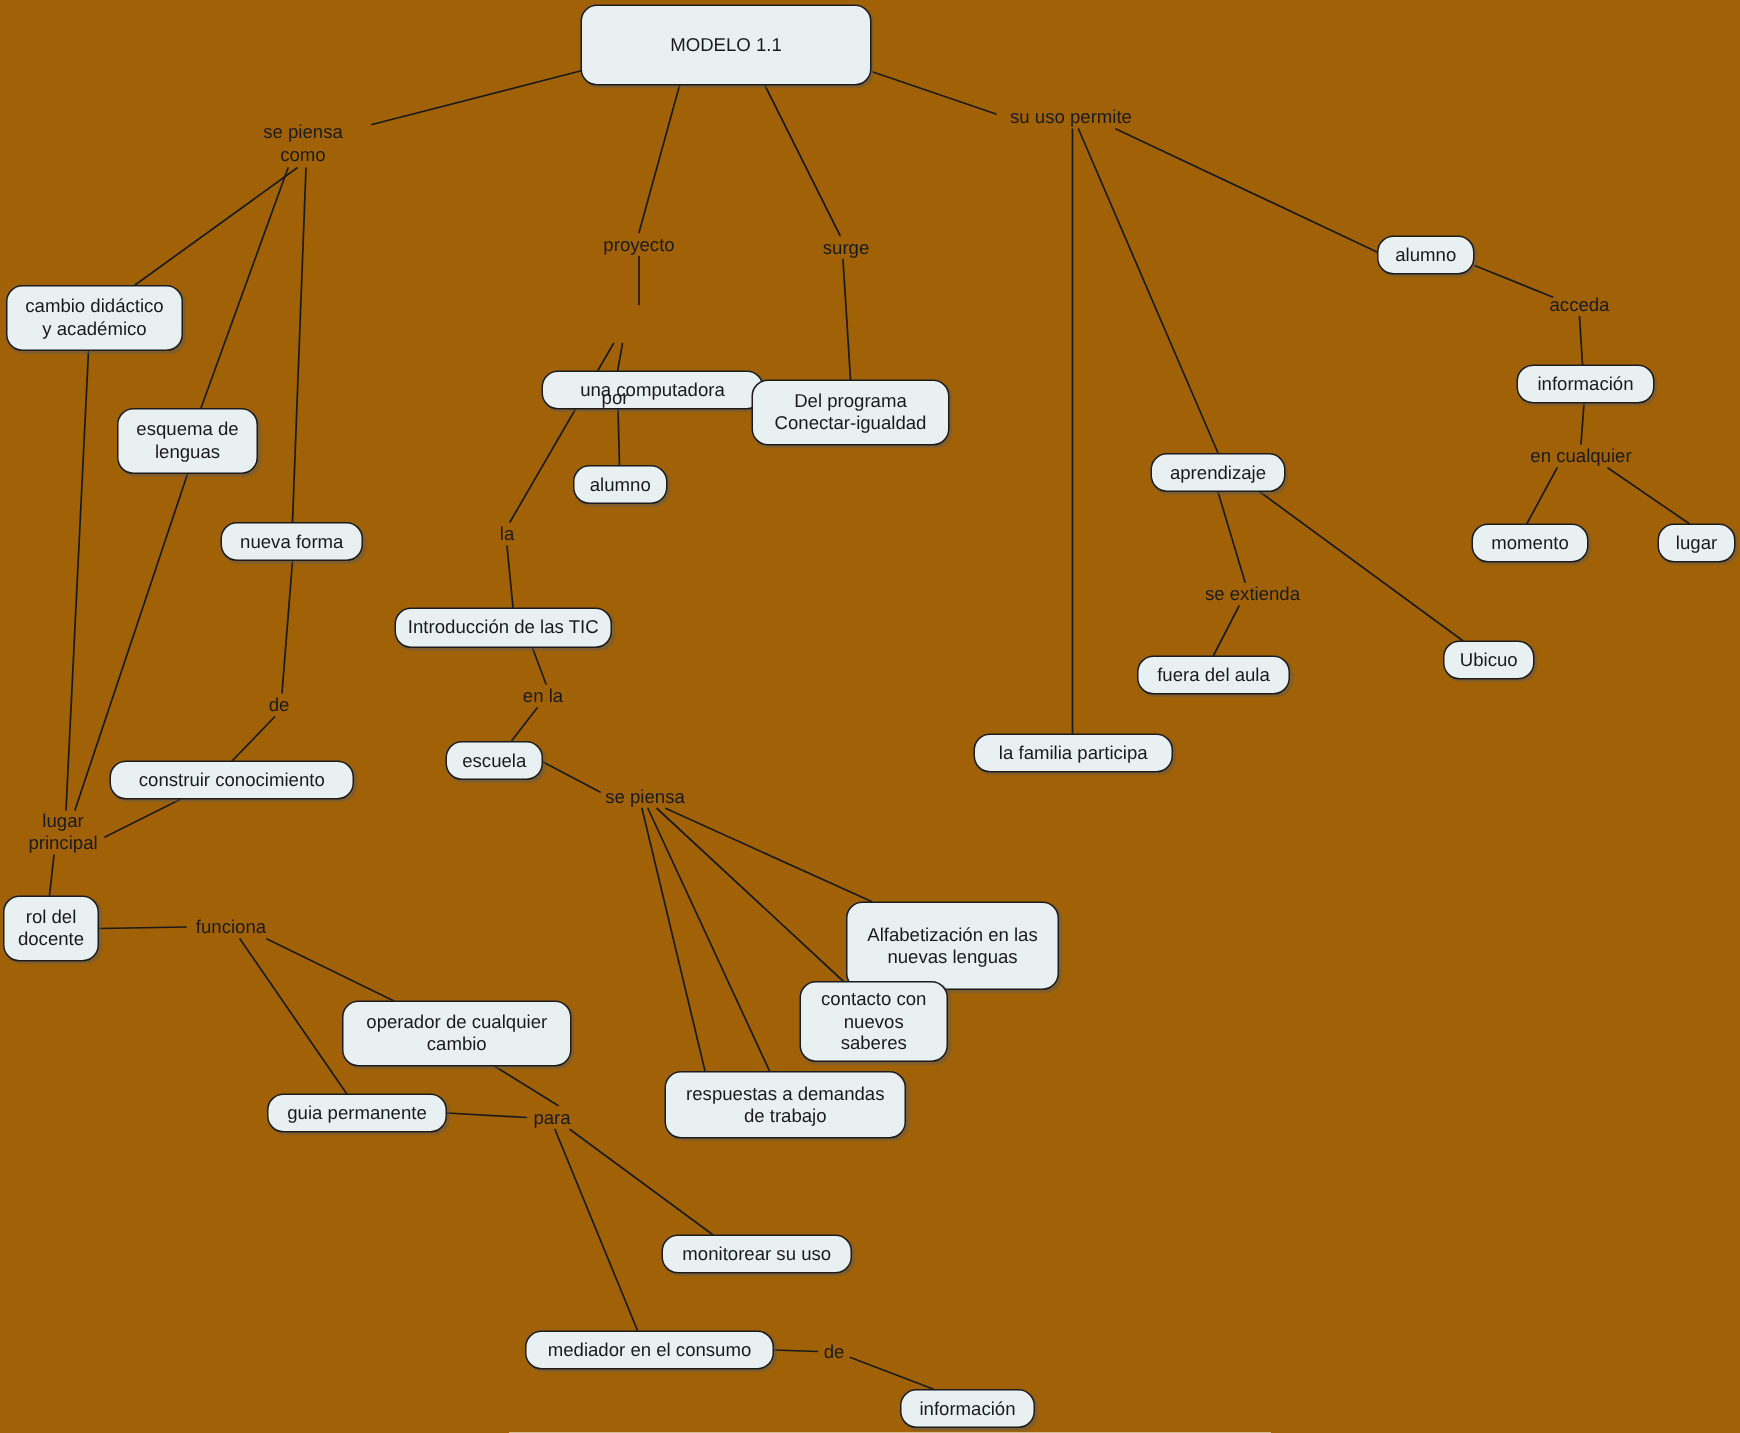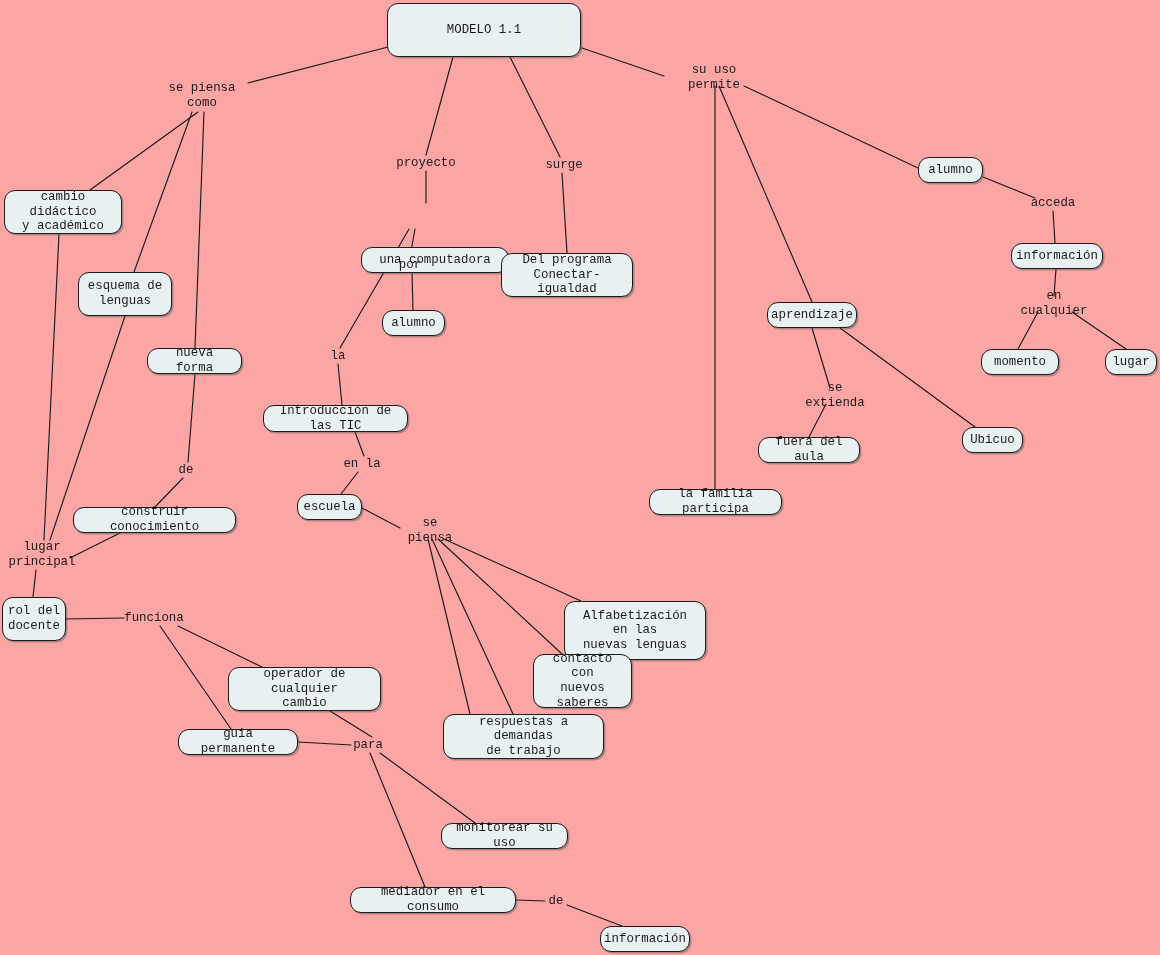--- a/index.html
+++ b/index.html
@@ -1,22 +1,22 @@
 <!DOCTYPE html>
 <html><head>
 <meta charset="utf-8">
 <title>MODELO 1.1 - Mapa conceptual</title>
 <style>
   html,body{margin:0;padding:0;background:#ffffff;}
   #canvas{
     position:relative;
     width:1160px;
     height:955px;
-    background:#fca5a5;
-    font-family:Liberation Mono, monospace;
+    background:#a16207;
+    font-family:Liberation Sans, sans-serif;
     overflow:hidden;
   }
   svg#edges{
     position:absolute;
     left:0;top:0;
     width:1160px;height:955px;
     pointer-events:none;
   }
   svg#edges line{
     stroke:#1a1a1a;

